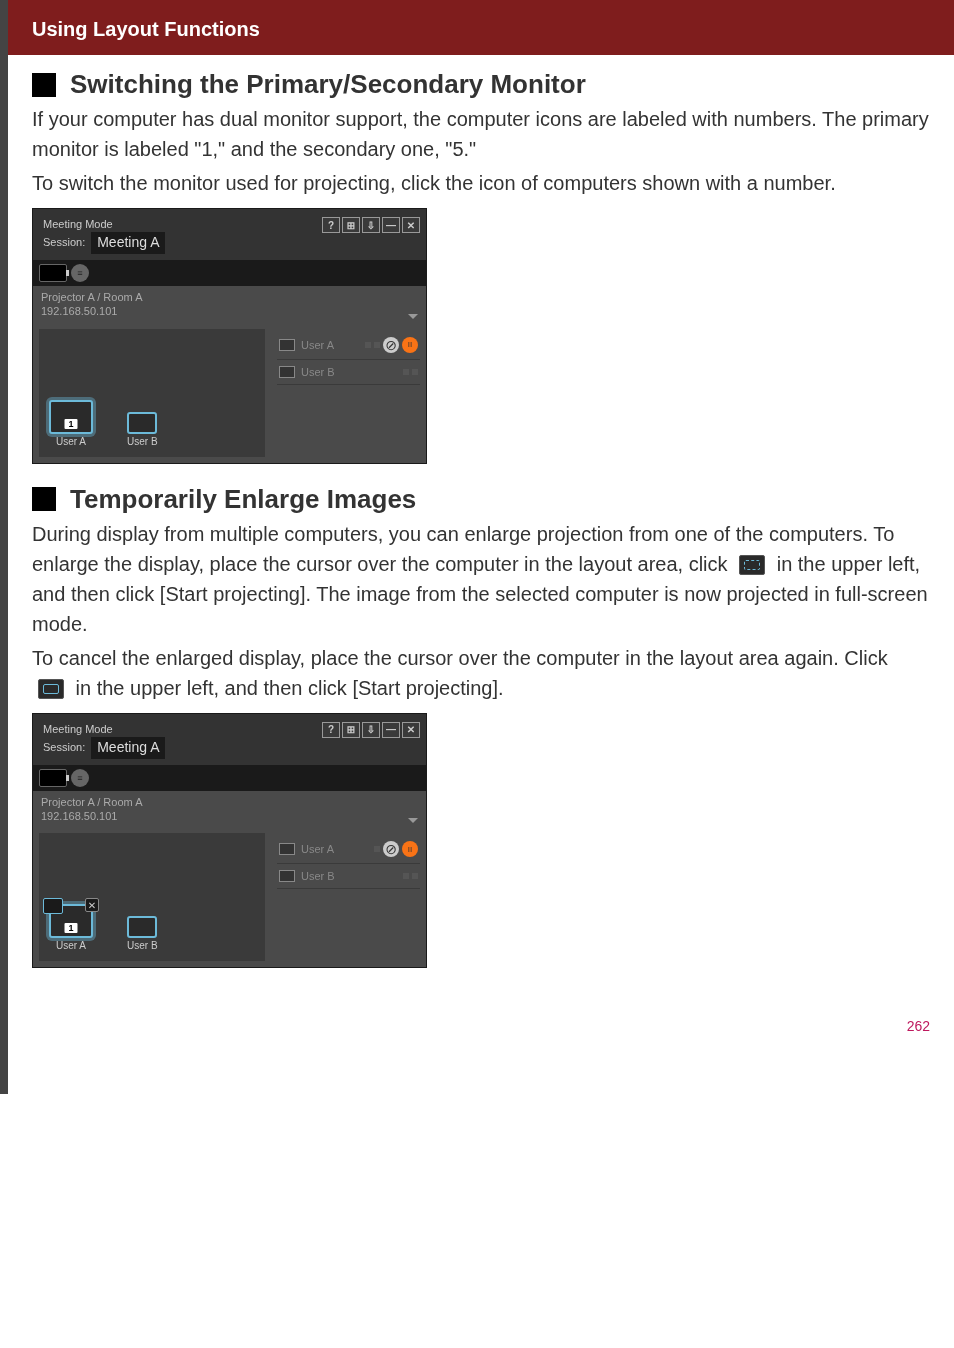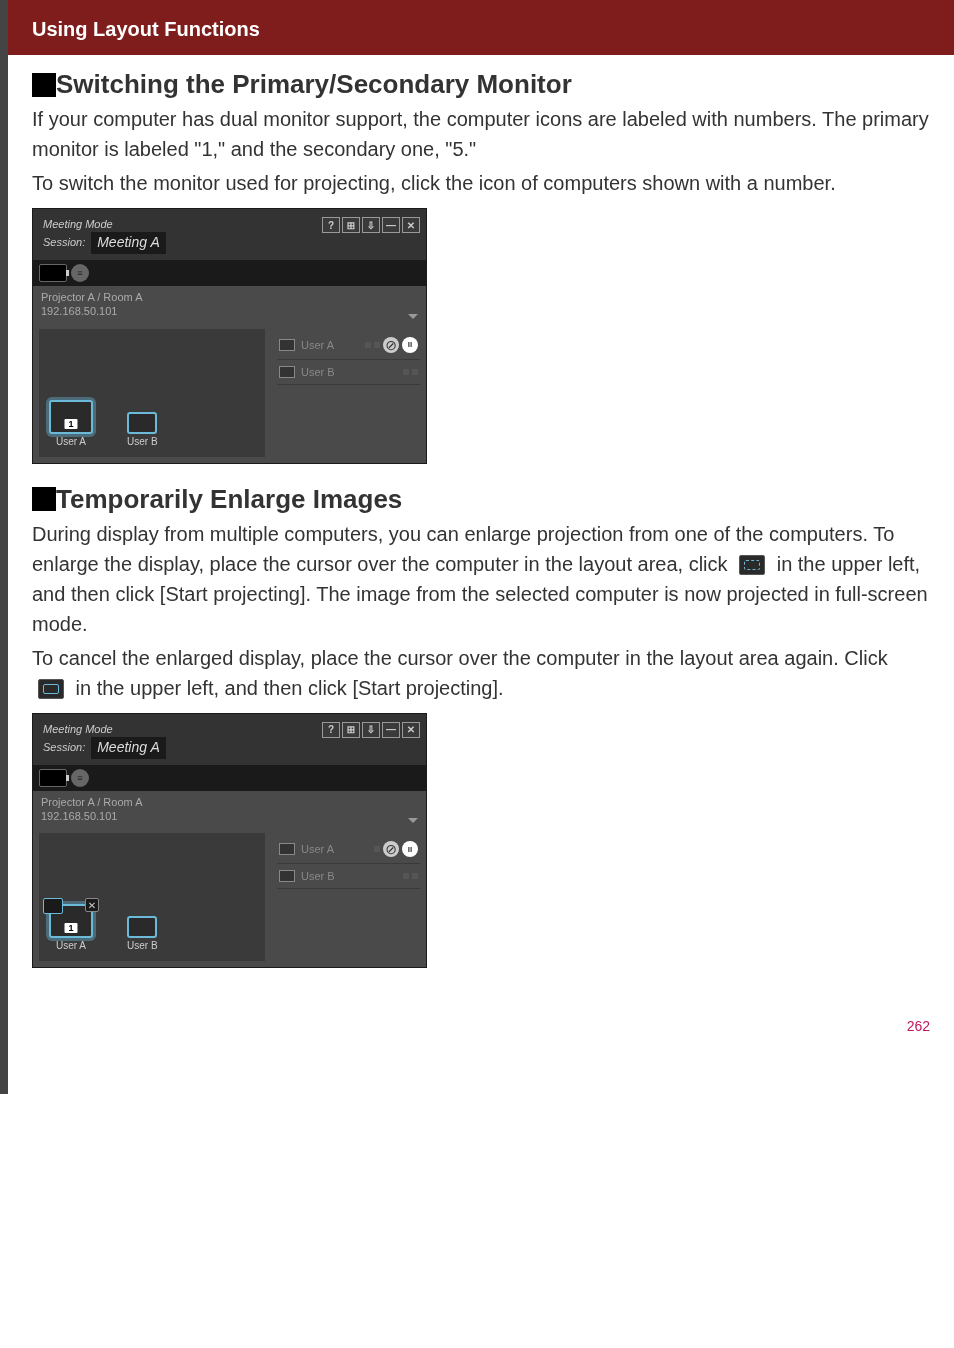--- a/index.html
+++ b/index.html
@@ -32,20 +32,21 @@
       font-weight: bold;
     }
     
     .content {
       padding: 14px 24px 0 24px;
     }
     
     .section-heading {
       display: flex;
       align-items: center;
+      gap: 14px;
       margin-bottom: 4px;
     }
     
     .section-bullet {
       width: 24px;
       height: 24px;
       background: #000;
       flex-shrink: 0;
     }
     
@@ -103,21 +104,20 @@
       justify-content: space-between;
       align-items: flex-start;
       padding: 8px 6px 6px 10px;
       background: #333333;
     }
     
     .titlebar-left {
       color: #ccc;
       font-size: 11px;
       line-height: 1.4;
-      font-style: italic;
     }
     
     .session-row {
       display: flex;
       gap: 6px;
       align-items: center;
     }
     
     .session-dropdown {
       background: #1a1a1a;
@@ -339,27 +339,27 @@
     .stop-icon::before {
       content: "⊘";
       color: #333;
       font-size: 14px;
     }
     
     .pause-icon {
       width: 16px;
       height: 16px;
       border-radius: 50%;
-      background: #ffffff;
+      background: #f97316;
       display: flex;
       align-items: center;
       justify-content: center;
       color: #333;
       font-size: 8px;
-      font-weight: bold;
+      font-weight: normal;
     }
     
     .page-num {
       text-align: right;
       color: #be185d;
       font-size: 14px;
       margin-top: 50px;
     }
   </style>
 </head>

